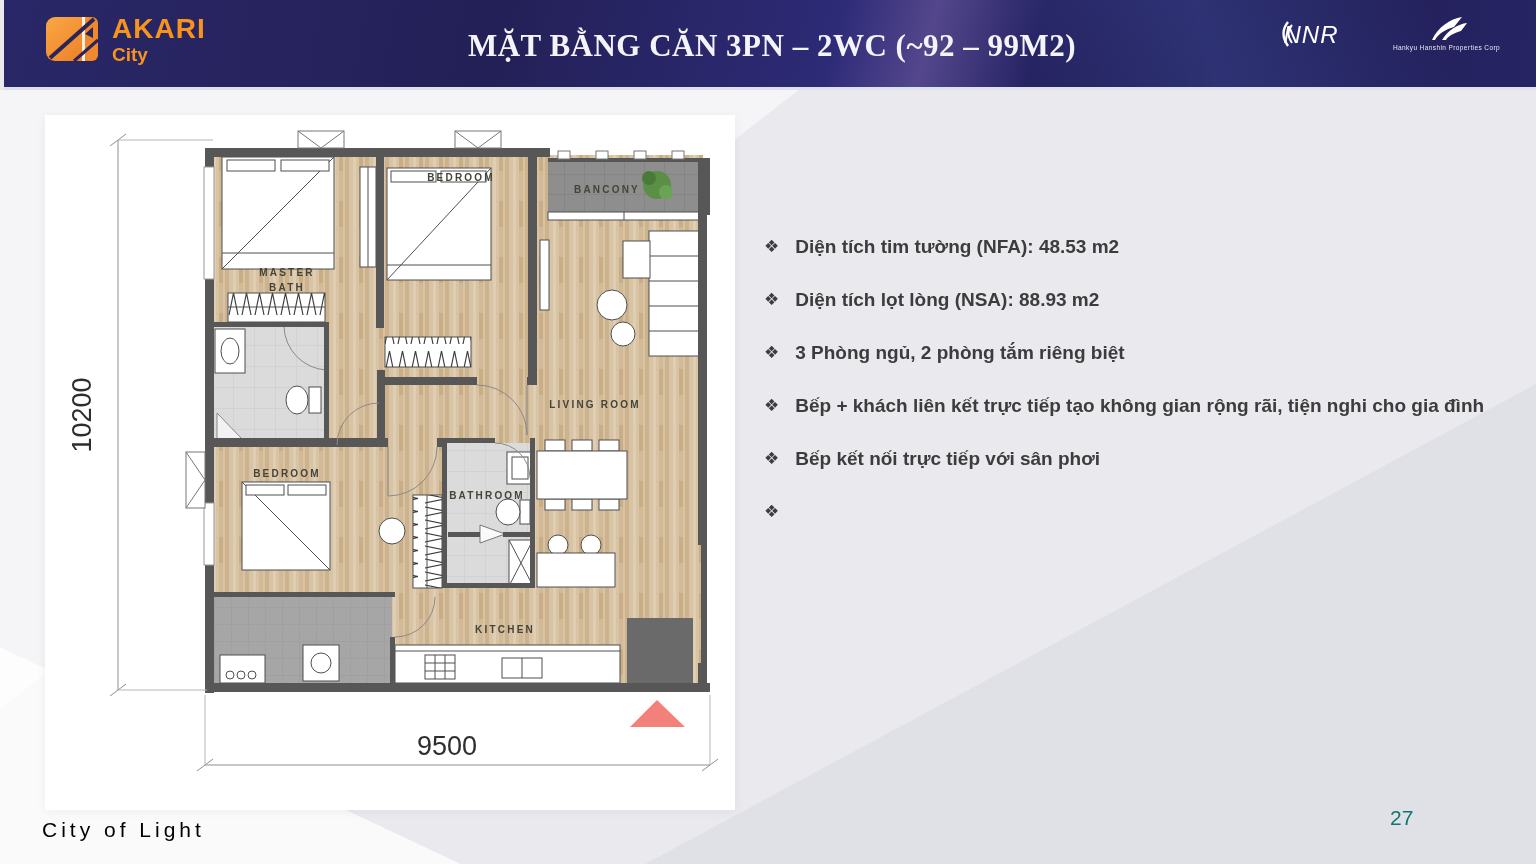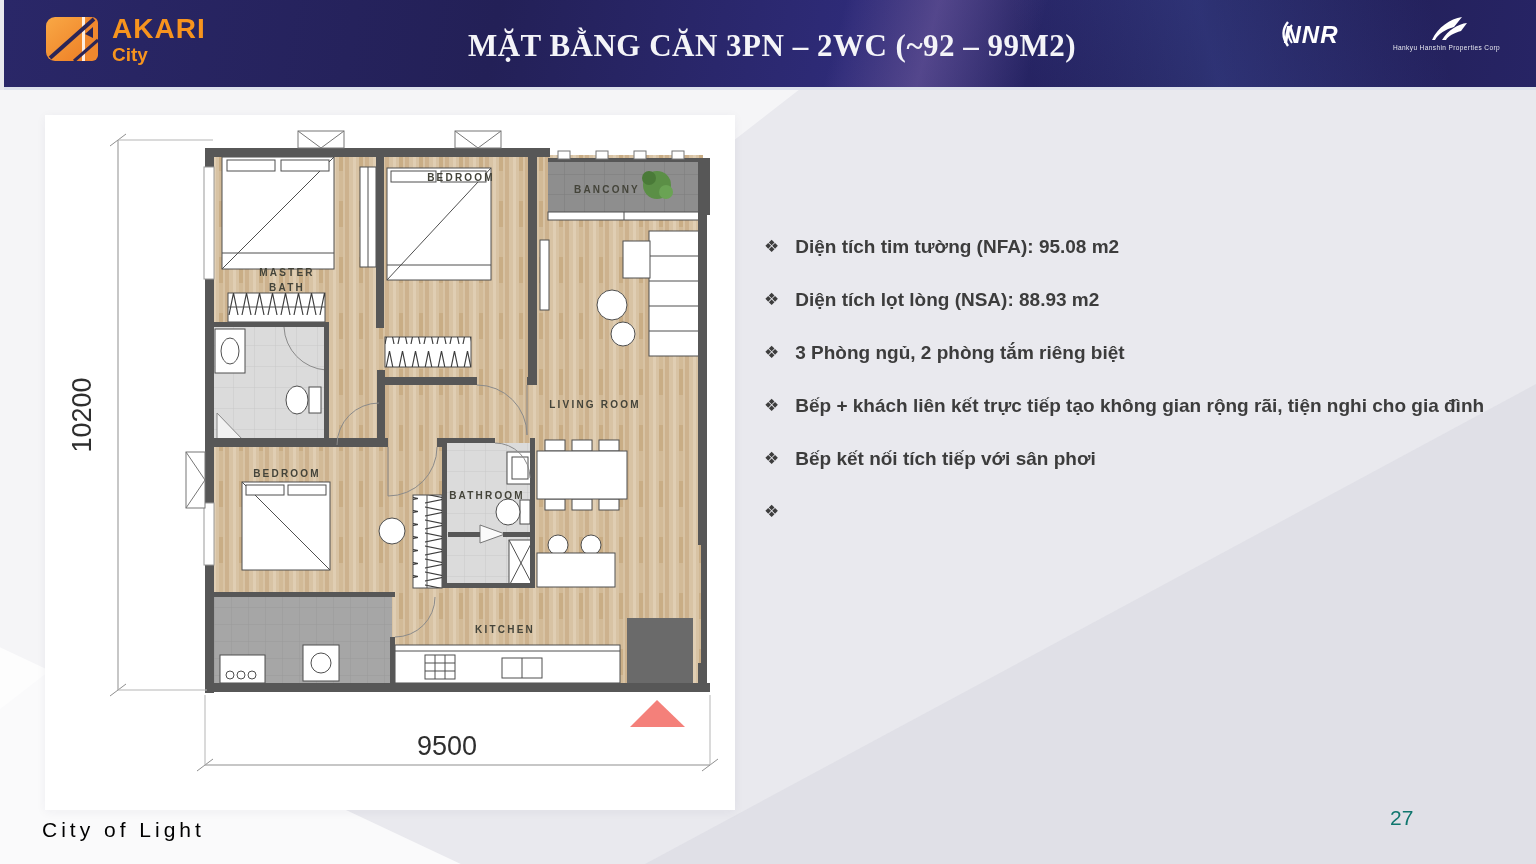--- a/index.html
+++ b/index.html
@@ -22,21 +22,21 @@
   .brand-sub  { font-size:19px; font-weight:bold; color:#f7941e; margin-top:2px; }
   .slide-title {
     position:absolute; left:50%; top:28px; transform:translateX(-50%);
     font-family:"Liberation Serif", serif; font-weight:bold; font-size:31px;
     color:#f4f4f8; white-space:nowrap; letter-spacing:.5px;
   }
   .partners { position:absolute; right:40px; top:16px; display:flex; align-items:center; gap:46px; }
   .partner { display:flex; flex-direction:column; align-items:center; color:#fff; }
   .p-name { font-size:13px; font-weight:bold; letter-spacing:2.5px; margin-top:3px; white-space:nowrap; }
   .p-sub  { font-size:11px; font-weight:bold; letter-spacing:4px; margin-top:2px; }
-  .nnr-text { font-size:24px; font-weight:bold; font-style:italic; letter-spacing:1px; }
+  .nnr-text { font-size:24px; font-weight:normal; font-style:italic; letter-spacing:1px; }
   .hankyu-name { font-size:6.5px; letter-spacing:.4px; margin-top:2px; white-space:nowrap; color:#e8e8f0; }
 
   
   .wedge { position:absolute; left:0; top:90px; width:1536px; height:774px; pointer-events:none; }
   .w1 { background:rgba(255,255,255,.55); clip-path:polygon(0 0, 52% 0, 0 80%); }
   .w2 { background:rgba(210,210,220,.40); clip-path:polygon(100% 38%, 100% 100%, 42% 100%); }
   .w3 { background:rgba(255,255,255,.75); clip-path:polygon(0 100%, 0 72%, 30% 100%); }
 
   
   .plan-card {
@@ -336,37 +336,37 @@
         <text x="402" y="640" class="dim-text" text-anchor="middle">9500</text>
       </g>
 
       <polygon points="585,612 640,612 612,585" fill="#f4807a"></polygon>
     </svg>
   </div>
 
   <div class="specs">
     <div class="spec-row">
       <span class="spec-bullet">❖</span>
-      <span class="spec-text">Diện tích tim tường (NFA): 95.08 m2</span>
+      <span class="spec-text">Diện tích tim tường (NFA): 48.53 m2</span>
     </div>
     <div class="spec-row">
       <span class="spec-bullet">❖</span>
       <span class="spec-text">Diện tích lọt lòng (NSA): 88.93 m2</span>
     </div>
     <div class="spec-row">
       <span class="spec-bullet">❖</span>
       <span class="spec-text">3 Phòng ngủ, 2 phòng tắm riêng biệt</span>
     </div>
     <div class="spec-row">
       <span class="spec-bullet">❖</span>
       <span class="spec-text">Bếp + khách liên kết trực tiếp tạo không gian rộng rãi, tiện nghi cho gia đình</span>
     </div>
     <div class="spec-row">
       <span class="spec-bullet">❖</span>
-      <span class="spec-text">Bếp  kết nối tích tiếp với sân phơi</span>
+      <span class="spec-text">Bếp  kết nối trực tiếp với sân phơi</span>
     </div>
     <div class="spec-row">
       <span class="spec-bullet">❖</span>
     </div>
   </div>
 
   <div class="tagline">City of Light</div>
   <div class="page-number">27</div>
 
 </div>

